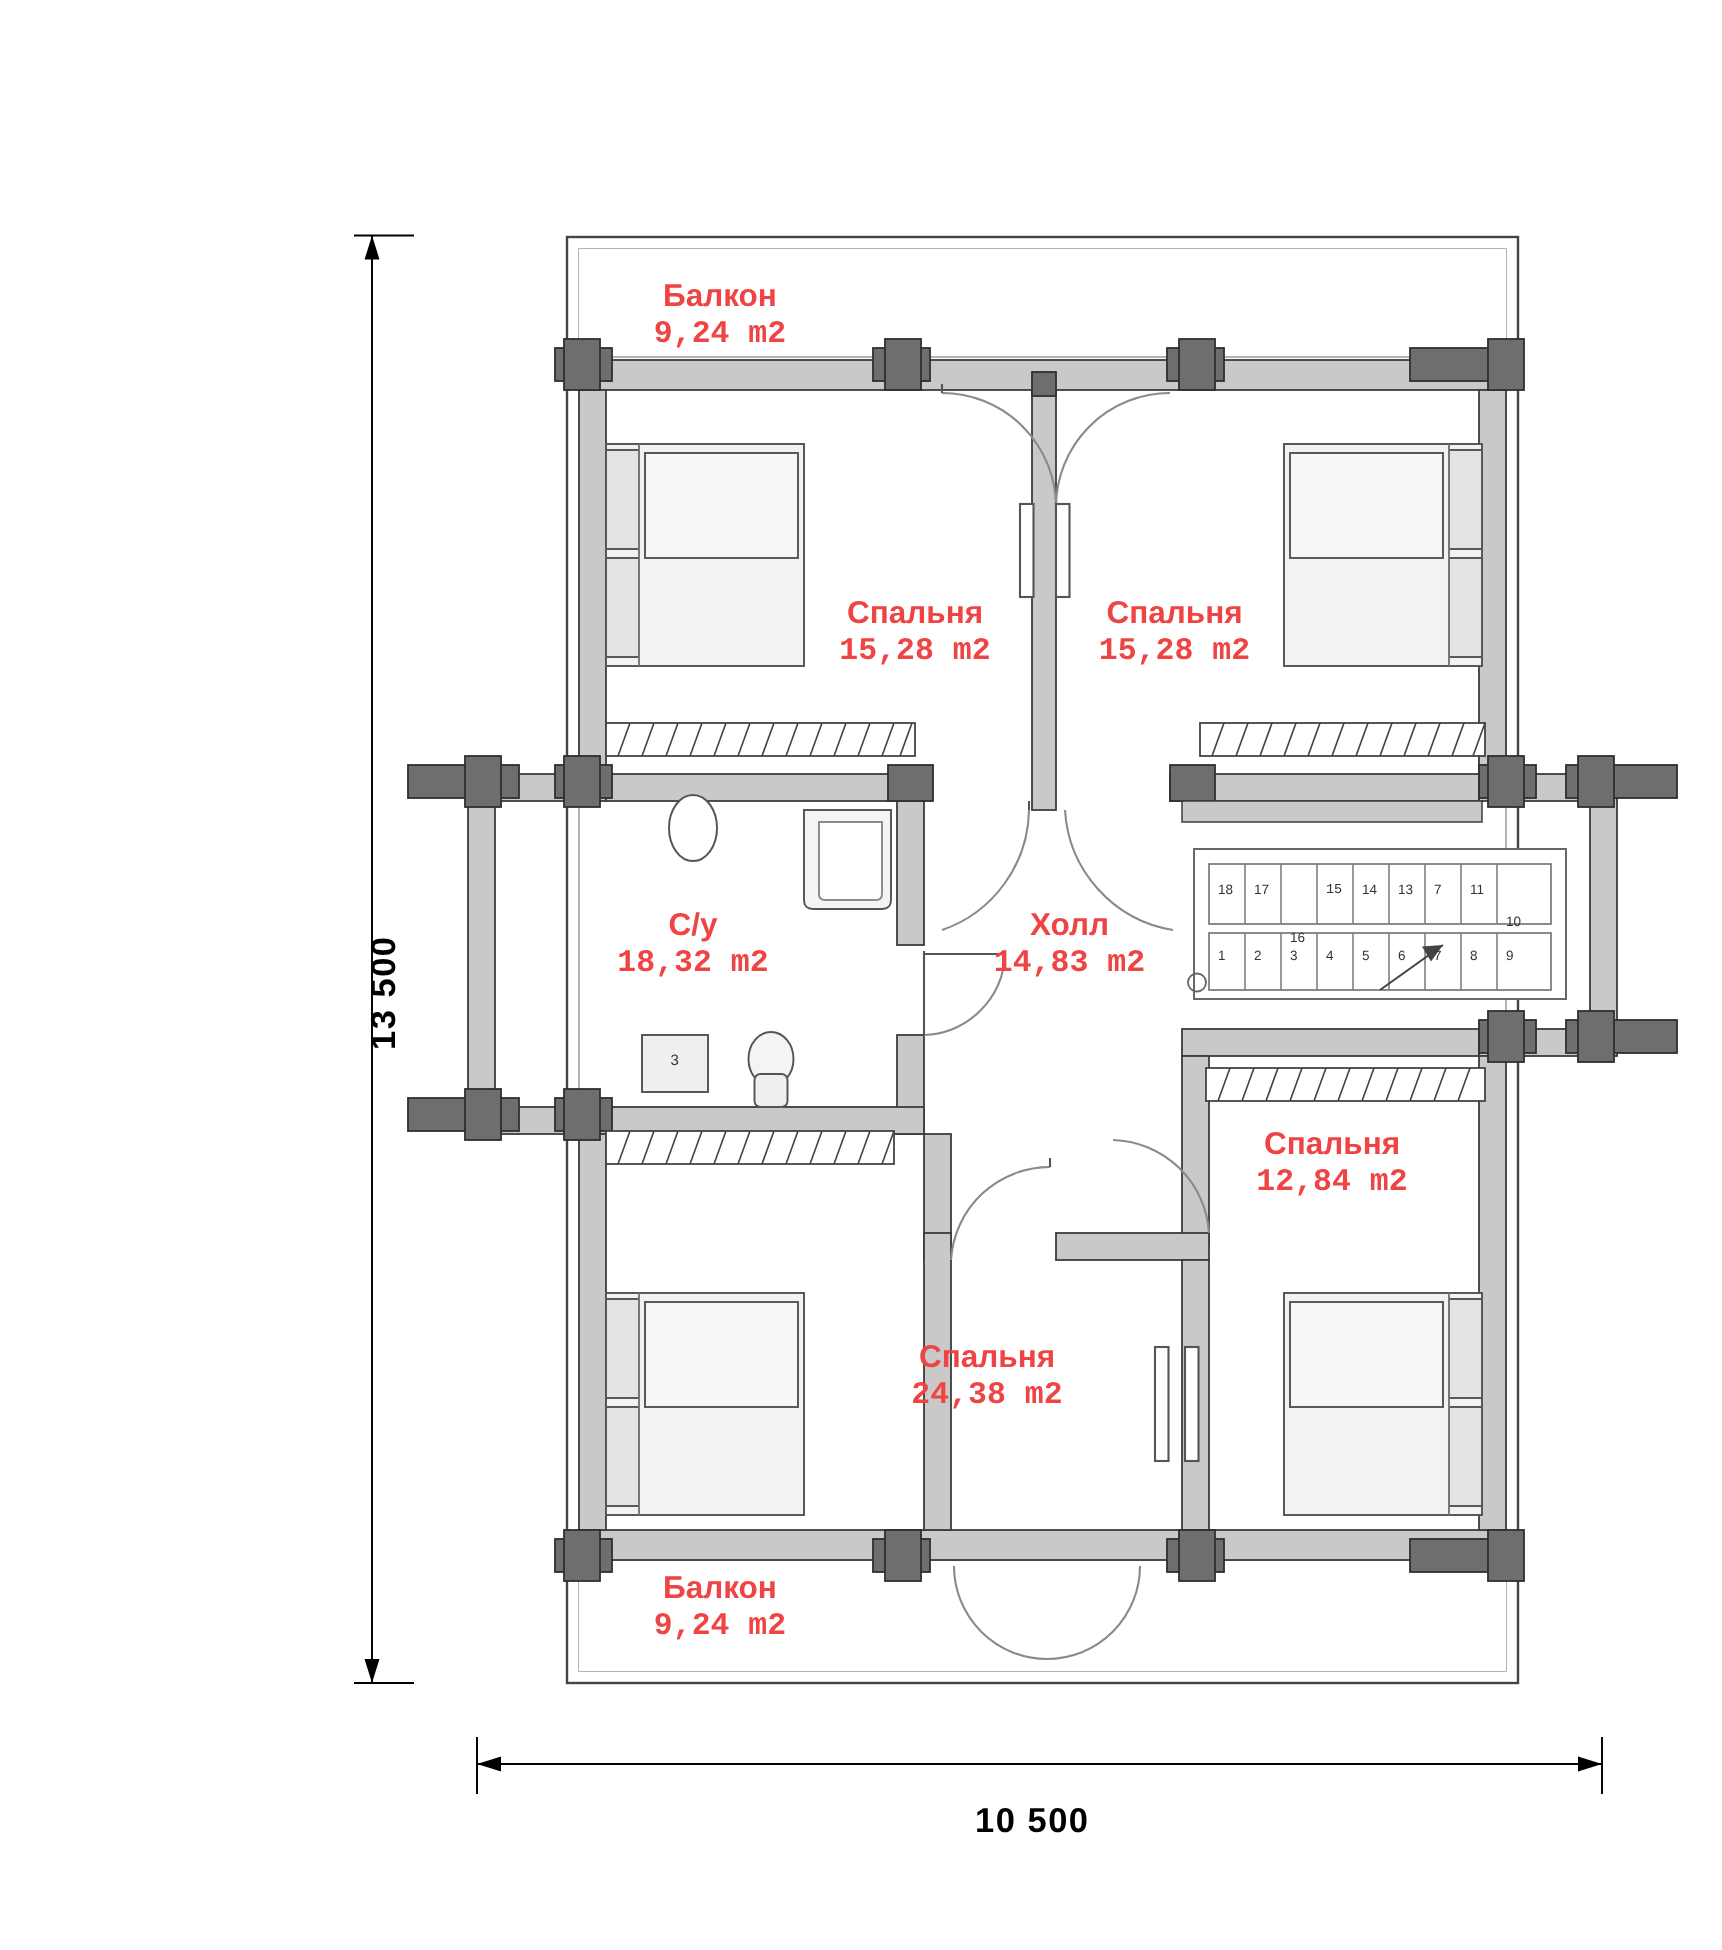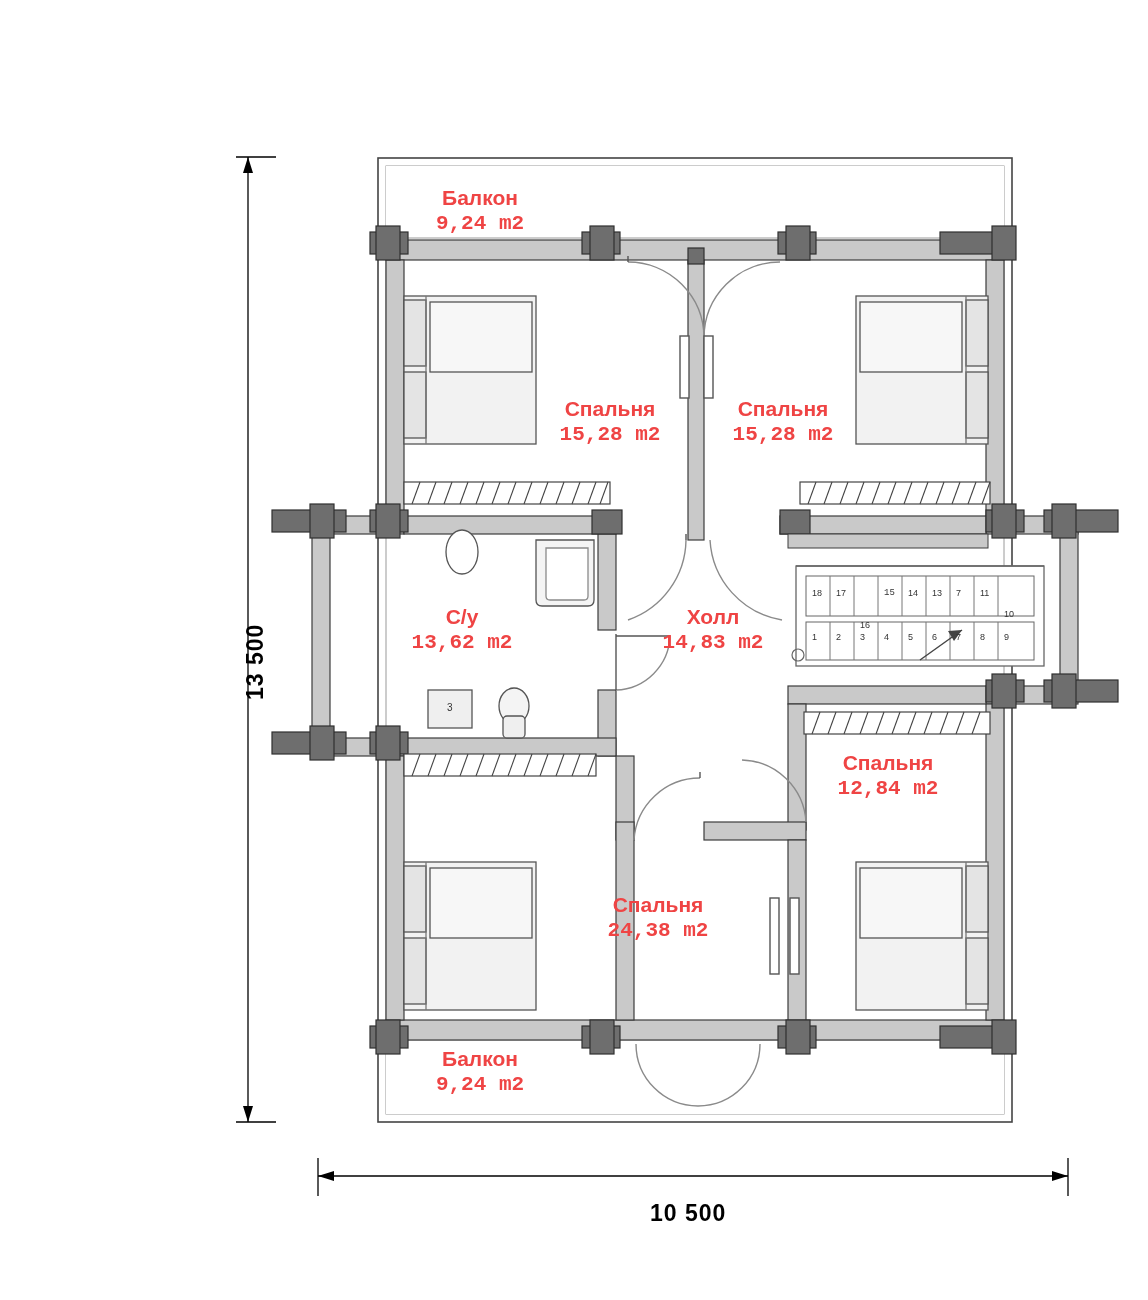--- a/index.html
+++ b/index.html
@@ -325,21 +325,21 @@
   <div class="area">15,28 m2</div>
 </div>
 
 <div class="lbl" style="left:703px;top:396px;width:160px;">
   <div class="name">Спальня</div>
   <div class="area">15,28 m2</div>
 </div>
 
 <div class="lbl" style="left:382px;top:604px;width:160px;">
   <div class="name">С/у</div>
-  <div class="area">13,62 m2</div>
+  <div class="area">18,32 m2</div>
 </div>
 
 <div class="lbl" style="left:633px;top:604px;width:160px;">
   <div class="name">Холл</div>
   <div class="area">14,83 m2</div>
 </div>
 
 <div class="lbl" style="left:808px;top:750px;width:160px;">
   <div class="name">Спальня</div>
   <div class="area">12,84 m2</div>

